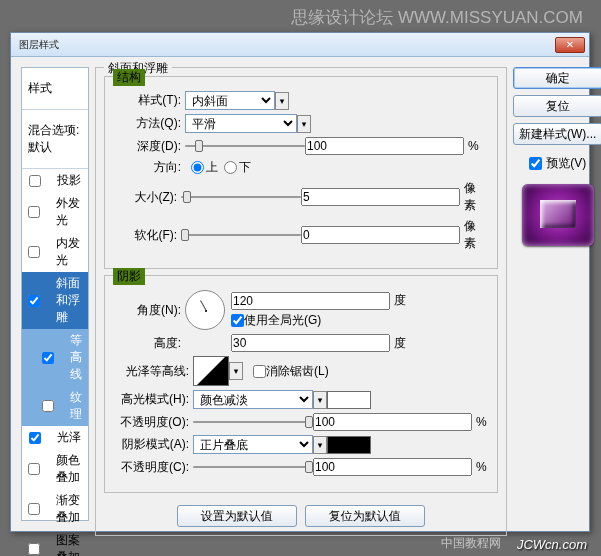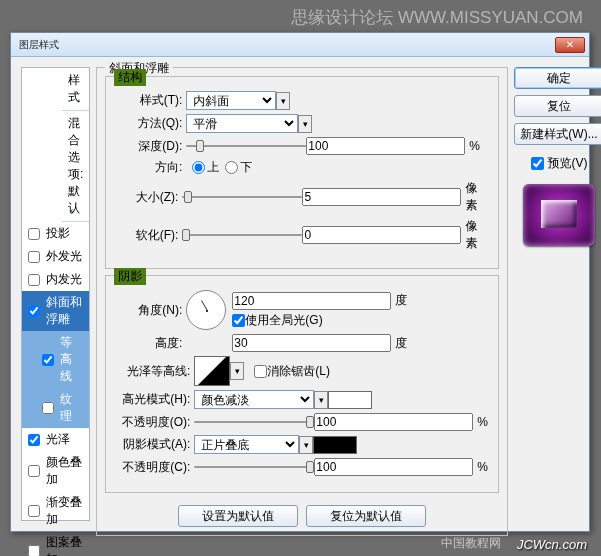--- a/index.html
+++ b/index.html
@@ -8,22 +8,22 @@
 .watermark-bot { position: absolute; bottom: 4px; right: 14px; color: #fff; font-size: 13px; font-style: italic; text-shadow: 1px 1px 2px #000; }
 .wm-bot2 { position: absolute; bottom: 4px; right: 100px; color:#fff; font-size:12px; opacity:.6; }
 
 .dialog { position: absolute; left: 10px; top: 32px; width: 580px; height: 500px; background: #f0f0f0; border: 1px solid #6b8aaa; box-shadow: 2px 2px 6px rgba(0,0,0,.4); }
 .titlebar { height: 24px; background: linear-gradient(#e9f1fa, #cfe3f6); border-bottom: 1px solid #9bb8d3; display: flex; align-items: center; padding: 0 4px; }
 .titlebar span { font-size: 10px; color: #1a1a1a; padding-left: 4px; }
 .close-btn { margin-left: auto; width: 30px; height: 16px; background: linear-gradient(#e9a38f,#c9432a); border: 1px solid #8a2d1d; border-radius: 2px; color: #fff; text-align: center; line-height: 13px; font-size: 10px; cursor: pointer; }
 
 .body { display: flex; padding: 10px; gap: 6px; height: calc(100% - 24px); }
 .sidebar { width: 112px; border: 1px solid #a5b8cc; background: #fff; display: flex; flex-direction: column; }
-.side-head { padding: 4px 6px; border-bottom: 1px solid #c8d4e0; background:#fff;margin-left:40px; }
-.side-item { padding: 3px 6px; display: flex; align-items: center; gap: 6px; cursor: pointer; }
+.side-head { padding: 12px 6px; border-bottom: 1px solid #c8d4e0; background:#fff; }
+.side-item { padding: 3px 6px; display: flex; align-items: center; gap: 16px; cursor: pointer; justify-content: center; }
 .side-item.sel { background: #2f73bd; color: #fff; }
 .side-item.sub { padding-left: 20px; background:#7daee0; color:#fff; }
 .side-item input[type=checkbox]{ width:12px; height:12px; }
 
 .center { flex: 1; display: flex; flex-direction: column; gap: 6px; }
 .group { border: 1px solid #bcbcbc; padding: 10px 10px 12px 10px; position: relative; }
 .group > legend, .group-title { position: absolute; top: -8px; left: 8px; background: #4d7c0f; padding: 0 4px; font-size: 12px; }
 .outer-title { position:absolute; top:-8px; left:8px; background:#f0f0f0; padding:0 4px; }
 
 .row { display: flex; align-items: center; margin: 4px 0; }
@@ -205,21 +205,21 @@
           <div class="row">
               <span class="lbl" style="width:78px">不透明度(O):</span>
             <div class="slider">
                 <div class="thumb" style="left:112px"></div>
               </div>
             <input class="num" value="100" style="">
               <span class="unit">%</span>
           </div>
           <div class="row">
               <span class="lbl" style="width:78px">阴影模式(A):</span>
-            <select style="width:105px"><option>正片叠底</option></select>
+            <select style="width:120px"><option>正片叠底</option></select>
             <div class="dd-arrow">▾</div>
             <div class="color-sw" style="background:#000"></div>
           </div>
           <div class="row">
               <span class="lbl" style="width:78px">不透明度(C):</span>
             <div class="slider">
                 <div class="thumb" style="left:112px"></div>
               </div>
             <input class="num" value="100" style="">
               <span class="unit">%</span>

